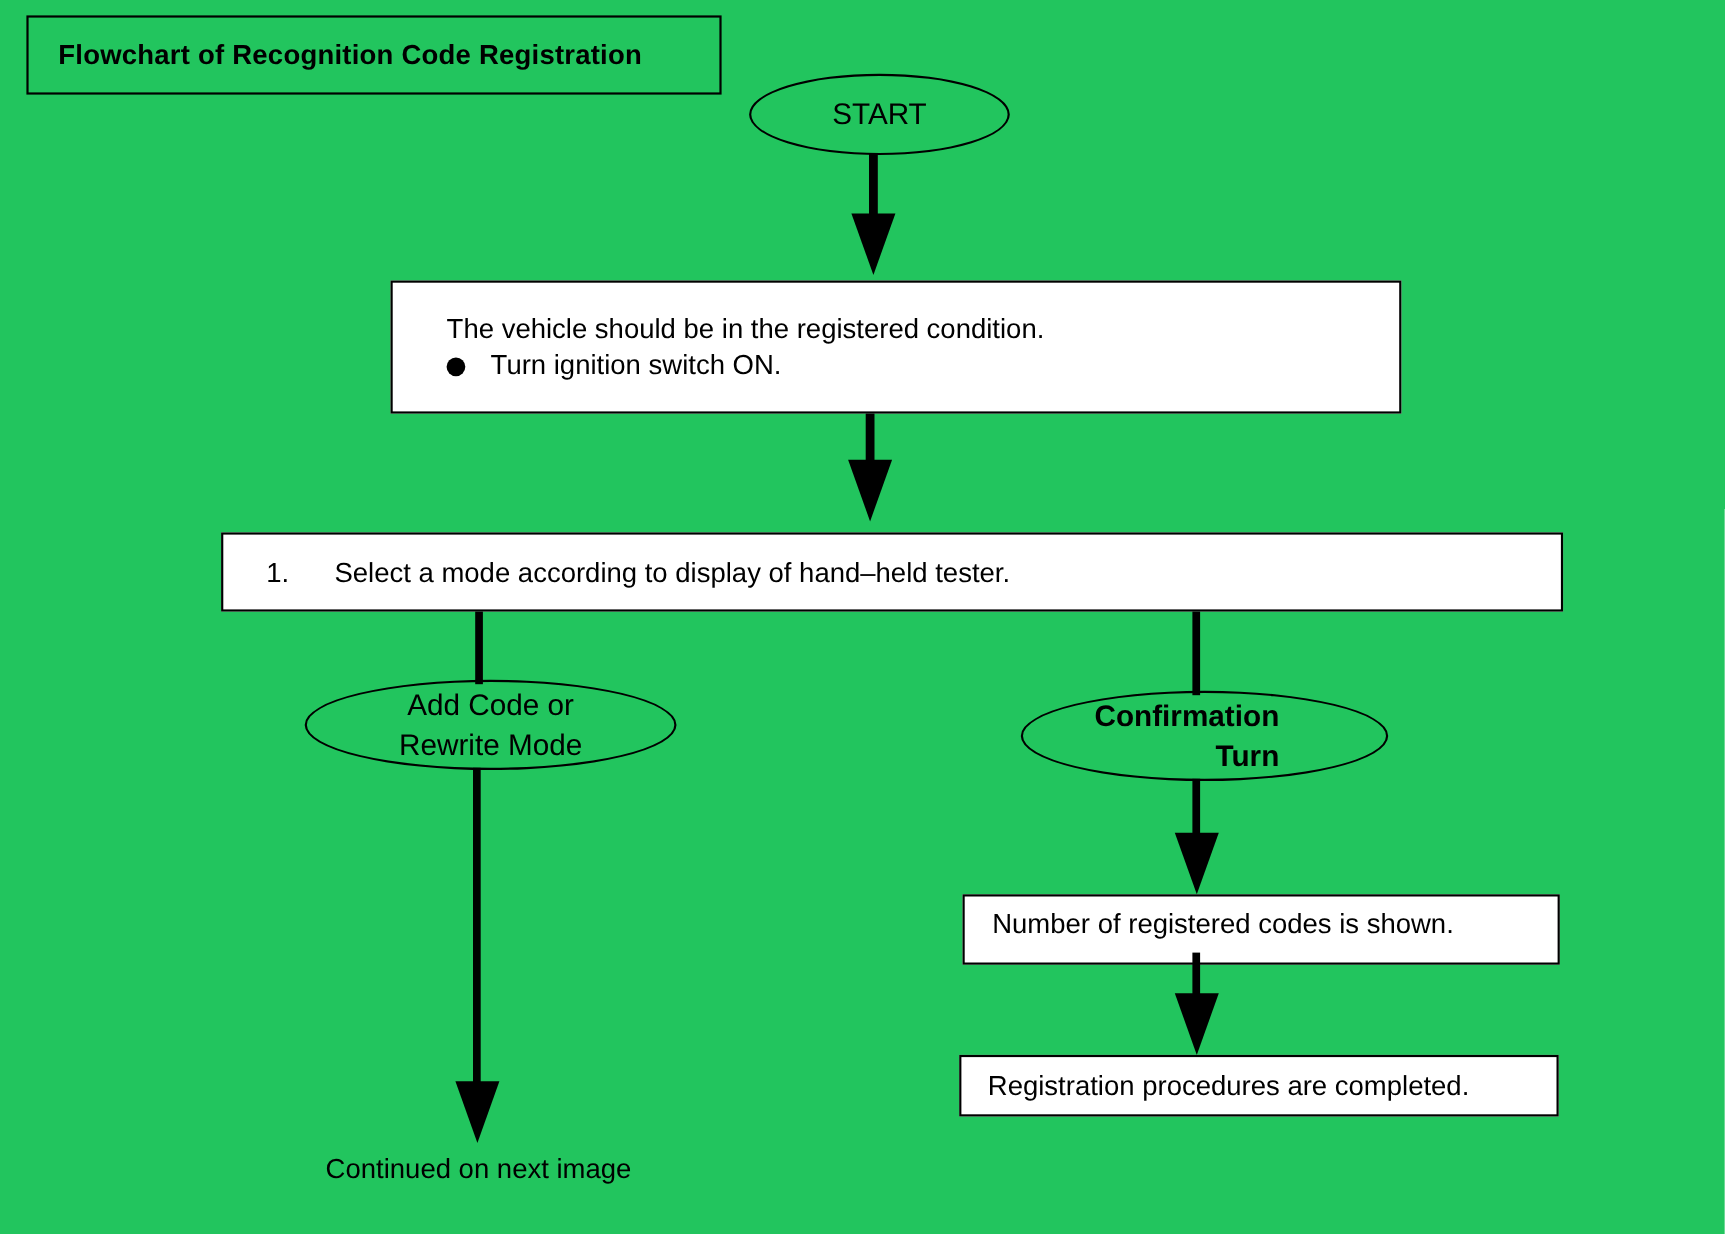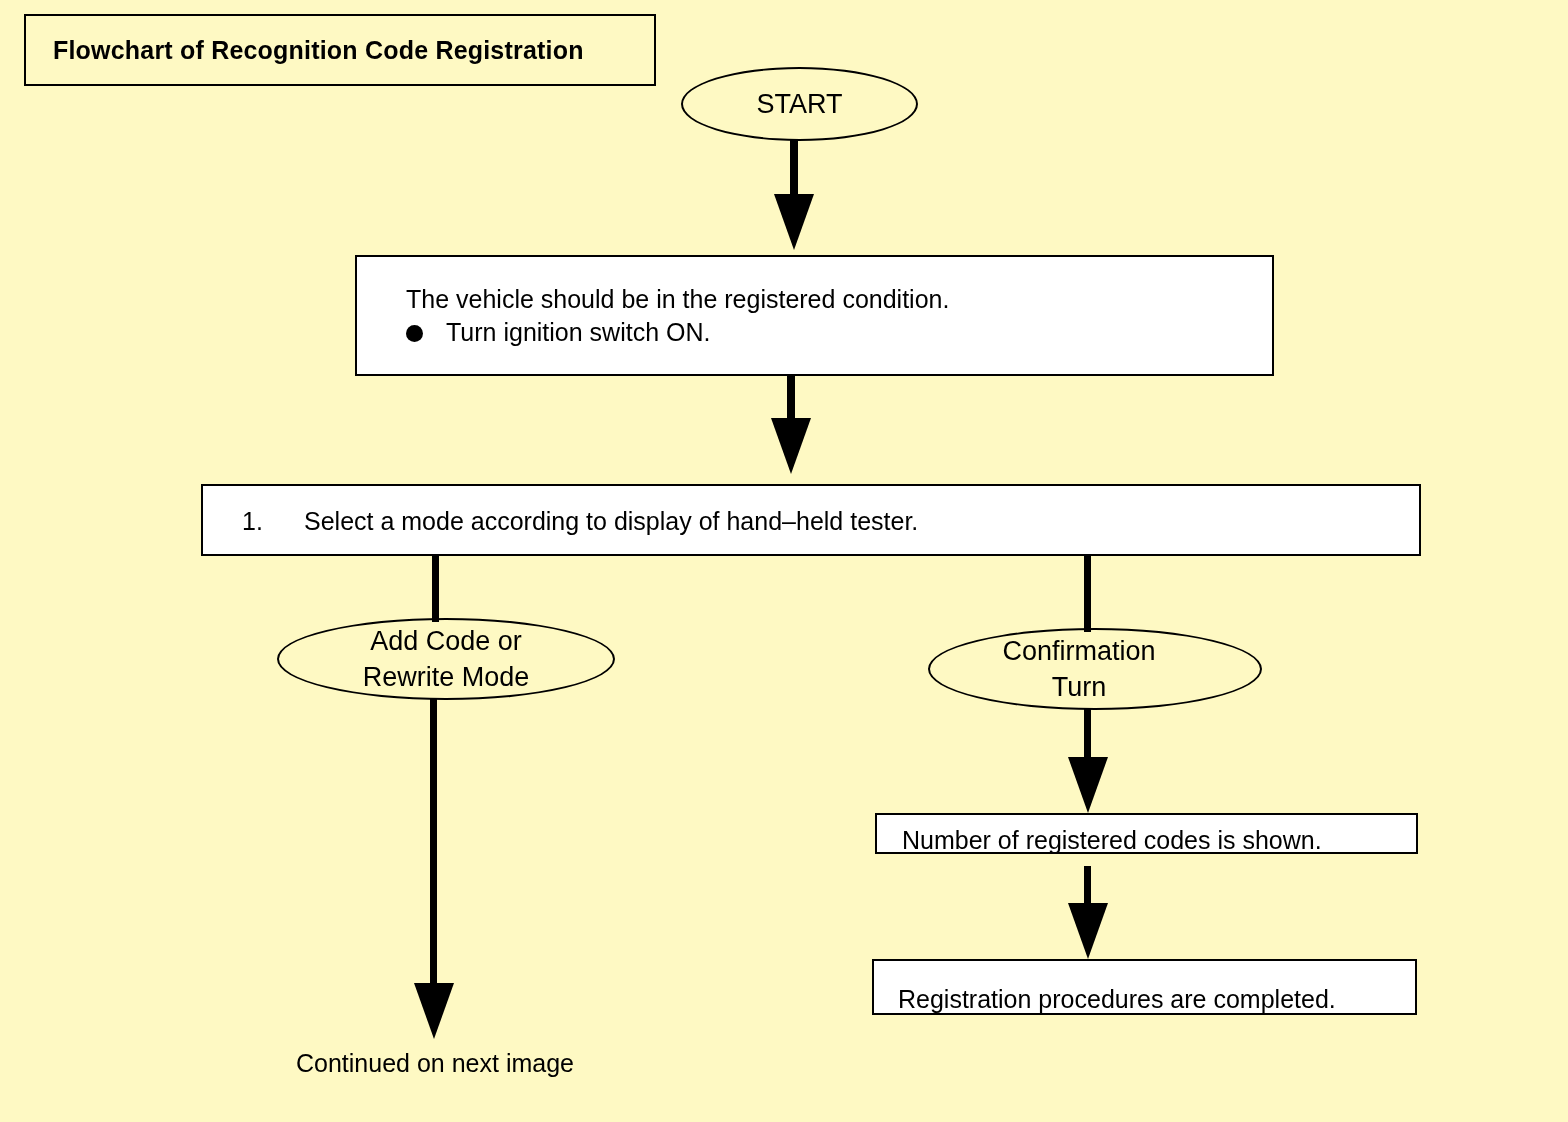--- a/index.html
+++ b/index.html
@@ -8,21 +8,21 @@
     background: #ffffff;
   }
   body {
     font-family: "Liberation Sans", sans-serif;
     color: #000000;
   }
   #canvas {
     position: relative;
     width: 1568px;
     height: 1122px;
-    background: #fef9c3;
+    background: #22c55e;
     overflow: hidden;
   }
   .abs { position: absolute; }
 
   
   .title-box {
     left: 24px;
     top: 14px;
     width: 632px;
     height: 72px;
@@ -61,25 +61,25 @@
     background: #000;
     flex: 0 0 auto;
     position: relative;
     top: 1px;
   }
 
   #step1-box { left: 201px; top: 484px; width: 1220px; height: 72px; }
   #step1-box .body { padding: 19px 0 0 39px; display: flex; }
   #step1-num  { width: 62px; flex: 0 0 auto; }
 
-  #count-box { left: 875px; top: 813px; width: 543px; height: 41px; }
+  #count-box { left: 875px; top: 813px; width: 543px; height: 64px; }
   #count-box .body { padding: 9px 0 0 25px; }
 
   #done-box { left: 872px; top: 959px; width: 545px; height: 56px; }
-  #done-box .body { padding: 22px 0 0 24px; }
+  #done-box .body { padding: 10px 0 0 24px; }
 
   
   .ellipse {
     border: 2px solid #000;
     border-radius: 50%;
     box-sizing: border-box;
     background: transparent;
     display: flex;
     align-items: center;
     justify-content: center;
@@ -87,21 +87,21 @@
   }
   .ellipse .etext {
     font-size: 27px;
     line-height: 1.34;
     white-space: nowrap;
   }
 
   #start-ellipse { left: 681px; top: 67px; width: 237px; height: 74px; }
   #addrewrite-ellipse { left: 277px; top: 618px; width: 338px; height: 82px; }
   #confirm-ellipse { left: 928px; top: 628px; width: 334px; height: 82px; }
-  #confirm-ellipse .etext { text-align: center; transform: translateX(-16px); }
+  #confirm-ellipse .etext { text-align: right; transform: translateX(-16px); font-weight: bold; }
 
   
   .stem { background: #000; width: 7px; }
   .head {
     width: 0; height: 0;
     border-left: 20px solid transparent;
     border-right: 20px solid transparent;
     border-top: 56px solid #000;
   }
   .line-plain { background: #000; width: 7px; }

